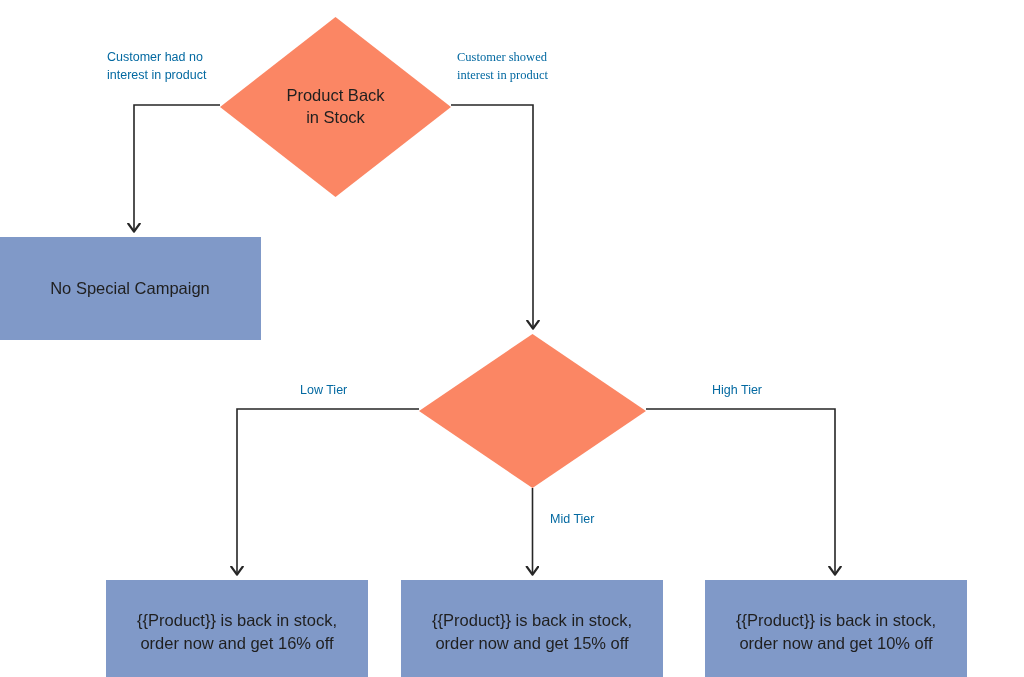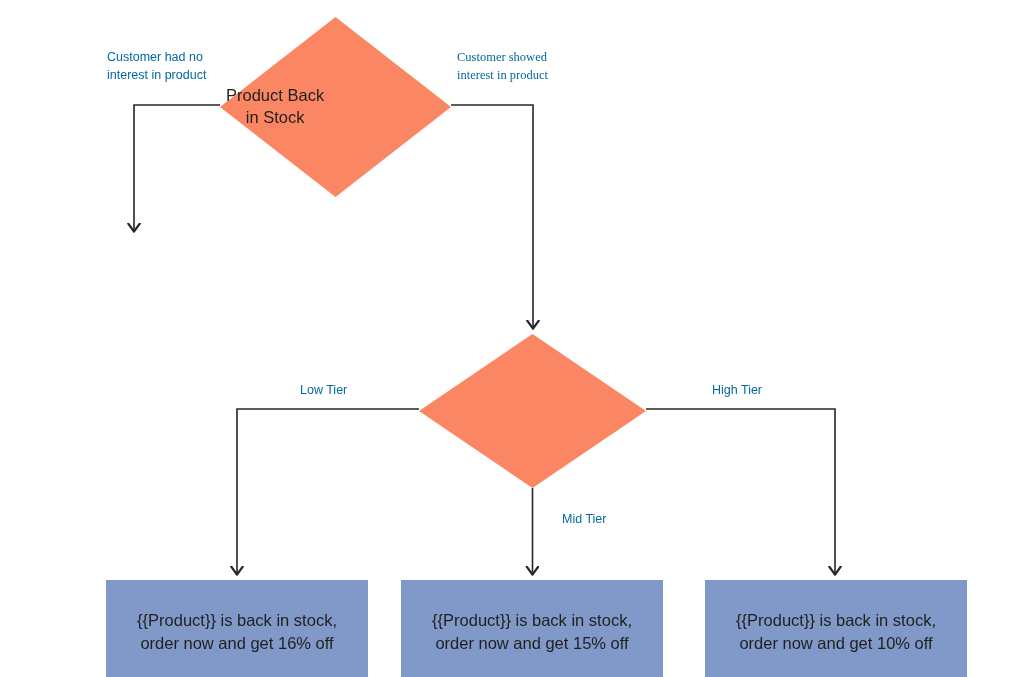--- a/index.html
+++ b/index.html
@@ -28,20 +28,21 @@
     top: 0;
     width: 1024px;
     height: 677px;
     pointer-events: none;
   }
   .node {
     position: absolute;
     box-sizing: border-box;
     display: flex;
     align-items: center;
+    justify-content: center;
     text-align: center;
   }
   .decision {
     color: #1f1f1f;
     font-size: 16.5px;
     line-height: 1.32;
   }
   .decision .node-label {
     position: relative;
     z-index: 2;
@@ -100,21 +101,21 @@
     left: 705px;
     top: 580px;
     width: 262px;
     height: 103px;
     background: #8099c8;
   }
   #label-no-interest { left: 107px; top: 48px; }
   #label-showed-interest { left: 457px; top: 48px; font-family: Liberation Serif, serif; }
   #label-low-tier { left: 300px; top: 381px; }
   #label-high-tier { left: 712px; top: 381px; }
-  #label-mid-tier { left: 550px; top: 510px; margin-left: 12px; }
+  #label-mid-tier { left: 550px; top: 510px; }
 </style>
 </head>
 <body>
 
 <div id="canvas">
 
   <svg class="svg-layer" viewBox="0 0 1024 677" xmlns="http://www.w3.org/2000/svg">
     <defs>
       <marker id="arrowhead" markerWidth="9" markerHeight="9" refX="5.2" refY="4.2" orient="auto" markerUnits="strokeWidth">
         <path d="M0.6,0.6 L5.6,4.2 L0.6,7.8" fill="none" stroke="#262626" stroke-width="1.4" stroke-linecap="round" stroke-linejoin="round"></path>
@@ -135,20 +136,23 @@
 
     <path d="M646,409 L835,409 L835,574" fill="none" stroke="#262626" stroke-width="1.6" marker-end="url(#arrowhead)"></path>
   </svg>
 
   <div class="node decision" id="node-product-back-in-stock">
     <span class="node-label" style="white-space: pre-line;">Product Back
 in Stock</span>
   </div>
 
 
+  <div class="node process" id="node-no-special-campaign">
+    <span class="node-label">No Special Campaign</span>
+  </div>
 
   <div class="node process" id="node-offer-low">
     <span class="node-label">{{Product}} is back in stock, order now and get 16% off</span>
   </div>
 
   <div class="node process" id="node-offer-mid">
     <span class="node-label">{{Product}} is back in stock, order now and get 15% off</span>
   </div>
 
   <div class="node process" id="node-offer-high">

